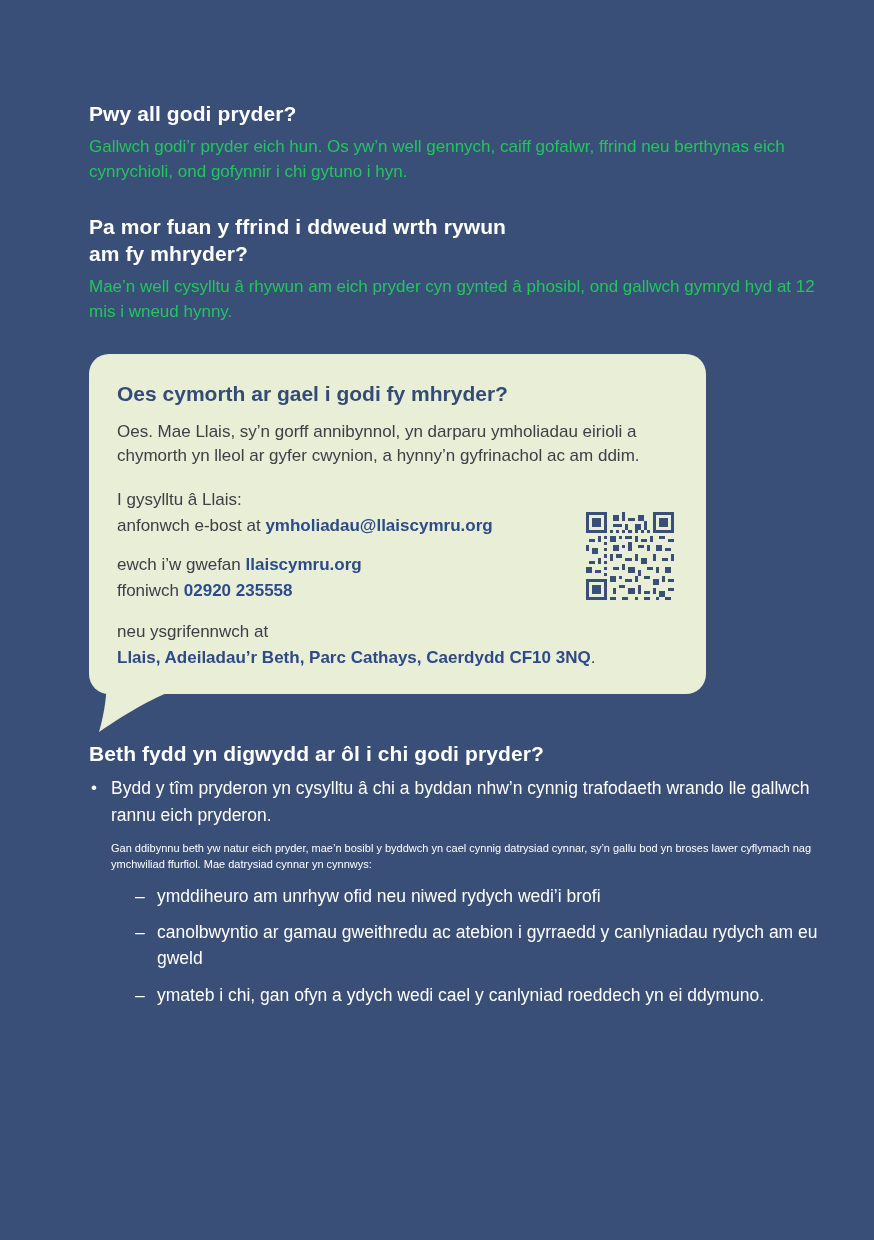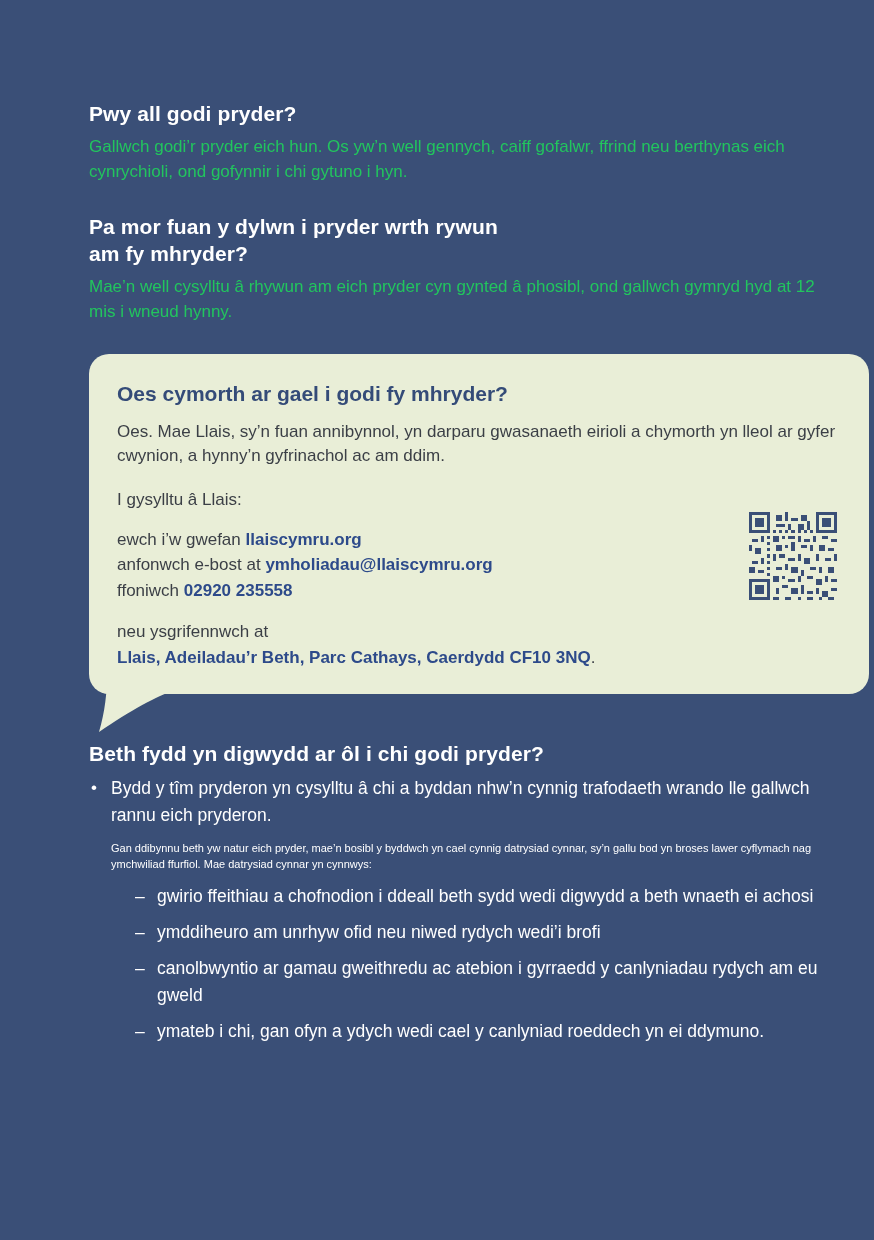--- a/index.html
+++ b/index.html
@@ -45,21 +45,21 @@
     position: relative;
     margin-top: 30px;
     margin-bottom: 46px;
   }
   .bubble {
     background: #e9eed7;
     border-radius: 20px;
     padding: 26px 30px 24px 28px;
     color: #2f4063;
     position: relative;
-    width: 780px;
+    width: 617px;
   }
   .bubble h3 {
     color: #344b78;
     font-size: 21px;
     font-weight: bold;
     margin: 0 0 12px 0;
     line-height: 1.3;
   }
   .bubble p {
     font-size: 17px;
@@ -160,38 +160,38 @@
 
 <div class="page">
 
   <div class="block">
     <h2 class="section-heading">Pwy all godi pryder?</h2>
     <p class="body-text">Gallwch godi’r pryder eich hun. Os yw’n well gennych, caiff gofalwr, ffrind neu berthynas eich cynrychioli, ond gofynnir i chi gytuno i hyn.</p>
   </div>
 
   <div class="block">
     <h2 class="section-heading">
-      <span>Pa mor fuan y dylwn i pryder wrth rywun</span><br>
+      <span>Pa mor fuan y ffrind i ddweud wrth rywun</span><br>
       <span>am fy mhryder?</span>
     </h2>
     <p class="body-text">Mae’n well cysylltu â rhywun am eich pryder cyn gynted â phosibl, ond gallwch gymryd hyd at 12 mis i wneud hynny.</p>
   </div>
 
   <div class="bubble-wrap">
     <div class="bubble">
       <h3>Oes cymorth ar gael i godi fy mhryder?</h3>
-      <p>Oes. Mae Llais, sy’n fuan annibynnol, yn darparu gwasanaeth eirioli a chymorth yn lleol ar gyfer cwynion, a hynny’n gyfrinachol ac am ddim.</p>
+      <p>Oes. Mae Llais, sy’n gorff annibynnol, yn darparu ymholiadau eirioli a chymorth yn lleol ar gyfer cwynion, a hynny’n gyfrinachol ac am ddim.</p>
 
       <div class="contact-lines">
         <div>I gysylltu â Llais:</div>
+        <div>
+          <span>anfonwch e-bost at </span><span class="hl-link">ymholiadau@llaiscymru.org</span>
+        </div>
         <div style="margin-top:14px;">
           <span>ewch i’w gwefan </span><span class="hl-link">llaiscymru.org</span>
-        </div>
-        <div>
-          <span>anfonwch e-bost at </span><span class="hl-link">ymholiadau@llaiscymru.org</span>
         </div>
         <div>
           <span>ffoniwch </span><span class="hl">02920 235558</span>
         </div>
       </div>
 
       <div class="addr">
         <div>neu ysgrifennwch at</div>
         <div><span class="hl">Llais, Adeiladau’r Beth, Parc Cathays, Caerdydd CF10 3NQ</span><span>.</span></div>
       </div>
@@ -313,20 +313,19 @@
   <div>
     <h2 class="section-heading last-heading">Beth fydd yn digwydd ar ôl i chi godi pryder?</h2>
 
     <ul class="bullets">
       <li>Bydd y tîm pryderon yn cysylltu â chi a byddan nhw’n cynnig trafodaeth wrando lle gallwch rannu eich pryderon.</li>
     </ul>
 
     <div class="sub-para">Gan ddibynnu beth yw natur eich pryder, mae’n bosibl y byddwch yn cael cynnig datrysiad cynnar, sy’n gallu bod yn broses lawer cyflymach nag ymchwiliad ffurfiol.  Mae datrysiad cynnar yn cynnwys:</div>
 
     <ul class="dashes">
-      <li>gwirio ffeithiau a chofnodion i ddeall beth sydd wedi digwydd a beth wnaeth ei achosi</li>
       <li>ymddiheuro am unrhyw ofid neu niwed rydych wedi’i brofi</li>
       <li>canolbwyntio ar gamau gweithredu ac atebion i gyrraedd y canlyniadau rydych am eu gweld</li>
       <li>ymateb i chi, gan ofyn a ydych wedi cael y canlyniad roeddech yn ei ddymuno.</li>
     </ul>
   </div>
 
 </div>
 
 </body></html>

